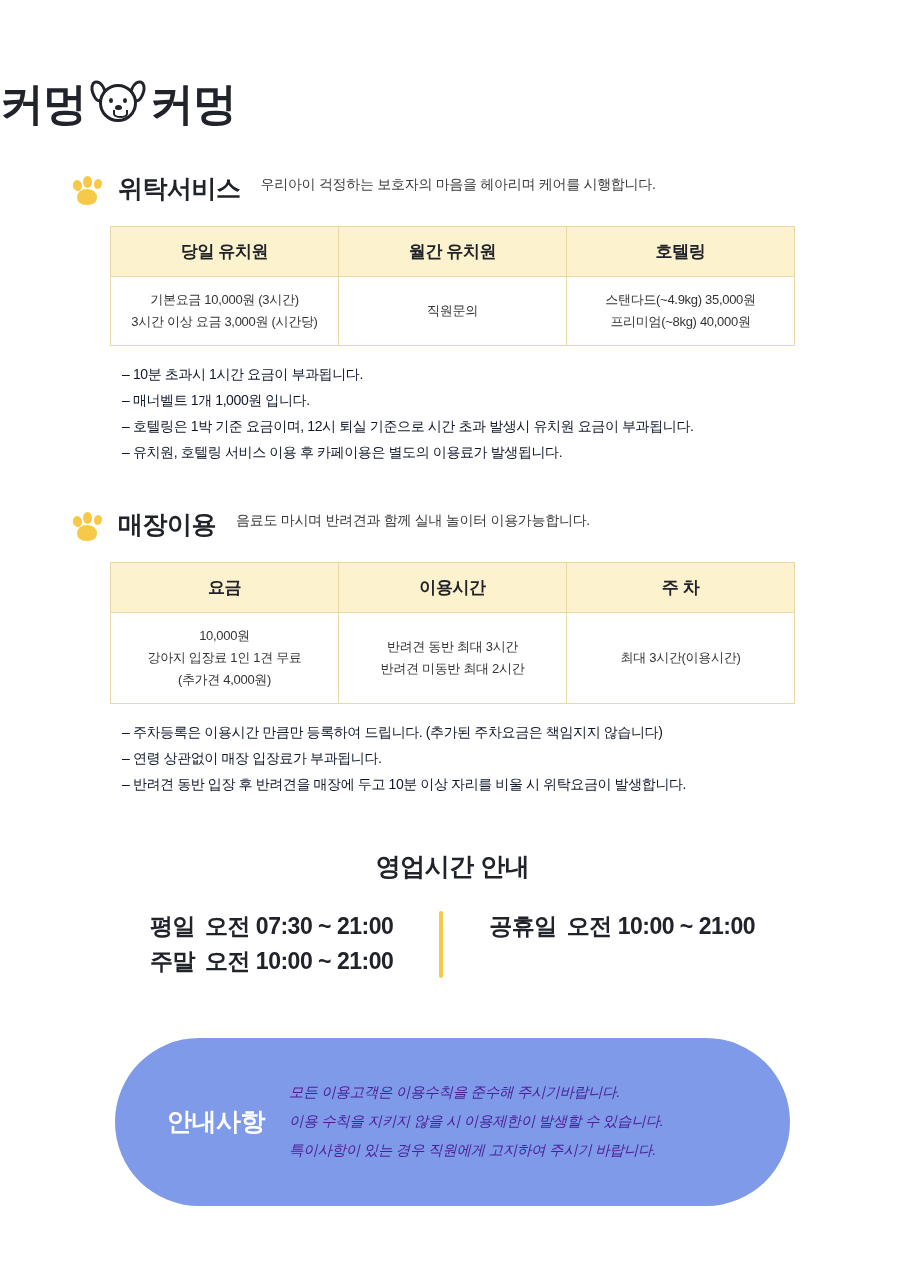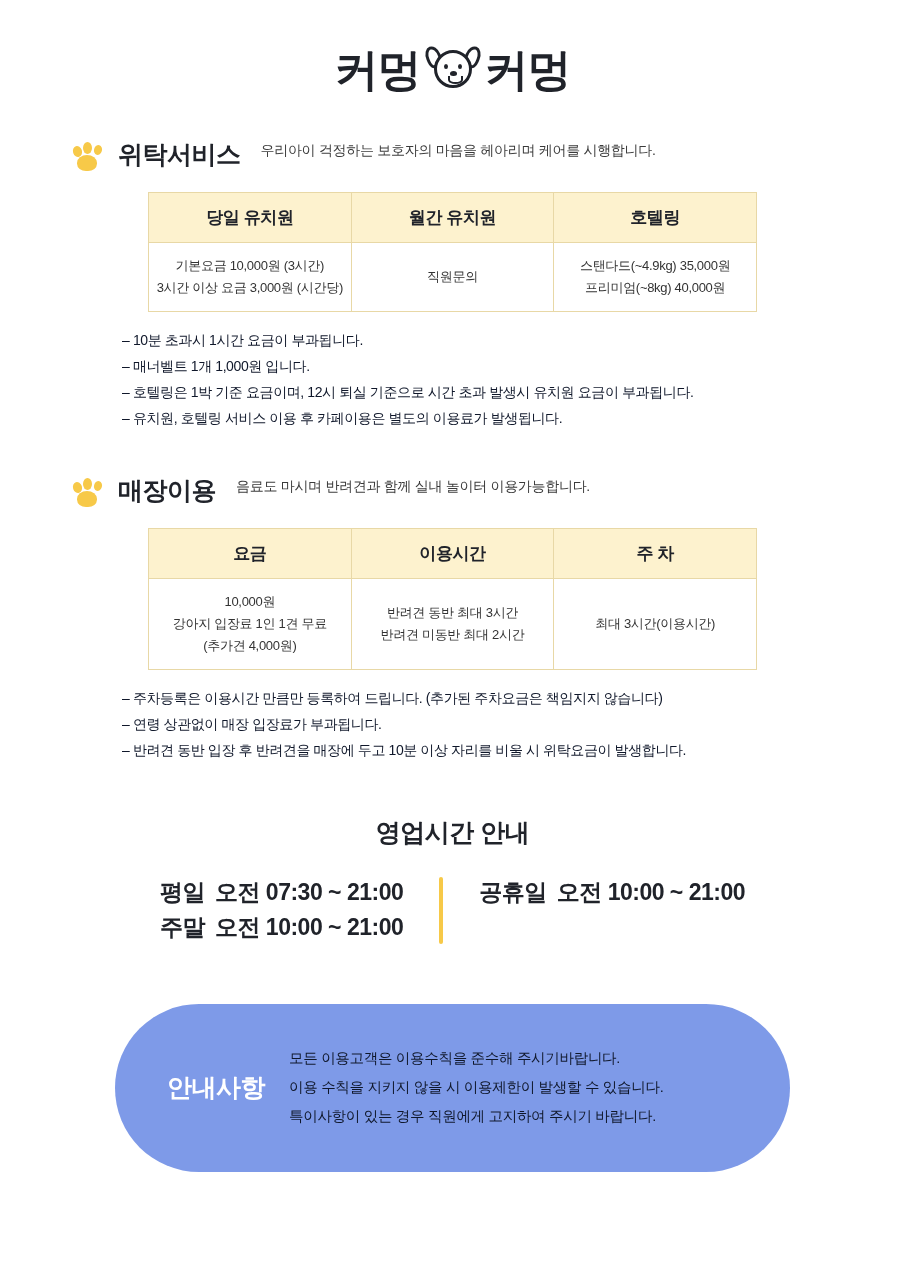--- a/index.html
+++ b/index.html
@@ -17,22 +17,22 @@
   }
   .page {
     width: 905px;
     height: 1280px;
     position: relative;
     box-sizing: border-box;
   }
 
   
   .logo-wrap {
-    text-align: center;
-    padding-top: 44px;
+    text-align: left;
+    padding-top: 78px;
   }
   .logo {
     display: inline-flex;
     align-items: center;
     justify-content: center;
     gap: 4px;
   }
   .logo-text {
     font-size: 44px;
     font-weight: bold;
@@ -141,21 +141,21 @@
   .sec-sub {
     font-size: 14px;
     color: #3b3b3b;
     letter-spacing: -0.3px;
     padding-bottom: 2px;
     padding-left: 8px;
   }
 
   
   table.price {
-    width: 609px;
+    width: 685px;
     border-collapse: collapse;
     table-layout: fixed;
     margin: 12px auto;
   }
   table.price th {
     background: #fdf2ce;
     border: 1px solid #e8d8a6;
     font-size: 17px;
     font-weight: bold;
     color: #20232a;
@@ -195,21 +195,21 @@
     font-weight: bold;
     color: #20232a;
     margin-top: 52px;
     letter-spacing: -0.5px;
   }
   .hours {
     display: flex;
     justify-content: center;
     align-items: stretch;
     margin-top: 26px;
-    gap: 8px;
+    gap: 18px;
   }
   .hours-col {
     padding: 0 18px;
   }
   .hours-divider {
     width: 4px;
     background: #f7c948;
     margin: 2px 10px;
     border-radius: 2px;
   }
@@ -249,24 +249,25 @@
   .notice-title {
     font-size: 25px;
     font-weight: bold;
     color: #ffffff;
     letter-spacing: -0.5px;
     flex: 0 0 auto;
     padding-left: 20px;
     text-align: center;
   }
   .notice-lines {
-    color: #0f172a;
+    color: #4c1d95;
     font-size: 14.5px;
     line-height: 2.0;
     letter-spacing: -0.3px;
+    font-style: italic;
   }
 </style>
 </head>
 <body>
 
 <div class="page">
 
   <div class="logo-wrap">
     <div class="logo">
       <span class="logo-text">커멍</span>

